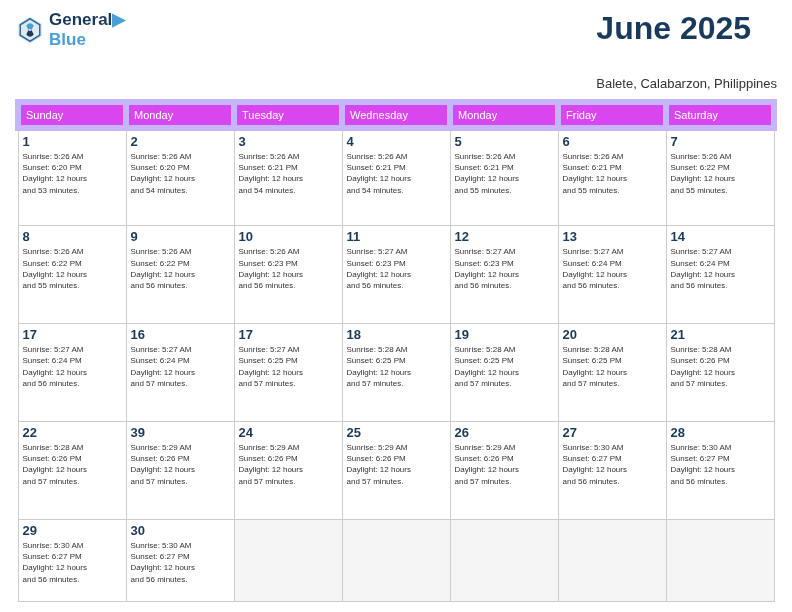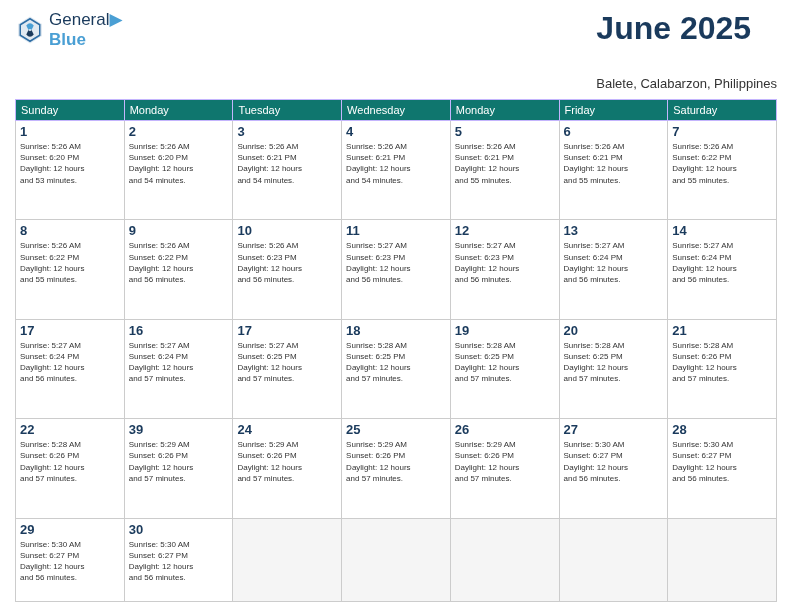--- a/index.html
+++ b/index.html
@@ -45,27 +45,27 @@
       color: #333;
       margin-top: 29px;
     }
     .calendar-table {
       width: 100%;
       border-collapse: collapse;
       flex: 1;
       font-size: 9px;
     }
     .calendar-table th {
-      background: #0f766e;
+      background: #d946ef;
       color: #fff;
       text-align: left;
       padding: 4px 5px;
       font-size: 11px;
       font-weight: normal;
-      border: 1px solid #c4b5fd;
+      border: 6px solid #c4b5fd;
     }
     .calendar-table td {
       border: 1px solid #ccc;
       vertical-align: top;
       padding: 3px 4px;
       width: 14.28%;
       height: 82px;
     }
     .day-num {
       font-size: 13px;
@@ -92,21 +92,21 @@
 <div class="page">
   <div class="header">
     <div class="logo">
       <svg class="logo-icon" viewBox="0 0 40 40">
         <polygon points="20,2 36,12 36,28 20,38 4,28 4,12" fill="#2e6da4" opacity="0.15"></polygon>
         <polygon points="20,5 33,13 33,27 20,35 7,27 7,13" fill="none" stroke="#2e6da4" stroke-width="2"></polygon>
         <path d="M15,14 Q20,8 25,14 L22,20 Q20,17 18,20 Z" fill="#4a9fd4"></path>
         <path d="M15,26 Q20,32 25,26 L22,20 Q20,23 18,20 Z" fill="#1a3a5c"></path>
       </svg>
       <div>
-        <div style="font-size:17px;font-weight:normal;color:#1a3a5c;line-height:1.15;">General<span style="color:#4a9fd4;">▶</span></div>
+        <div style="font-size:17px;font-weight:bold;color:#1a3a5c;line-height:1.15;">General<span style="color:#4a9fd4;">▶</span></div>
         <div style="font-size:17px;font-weight:bold;color:#4a9fd4;line-height:1.15;">Blue</div>
       </div>
     </div>
     <div class="title-block">
       <div class="month-title">June 2025</div>
       <div class="location">Balete, Calabarzon, Philippines</div>
     </div>
   </div>
 
   <table class="calendar-table">

